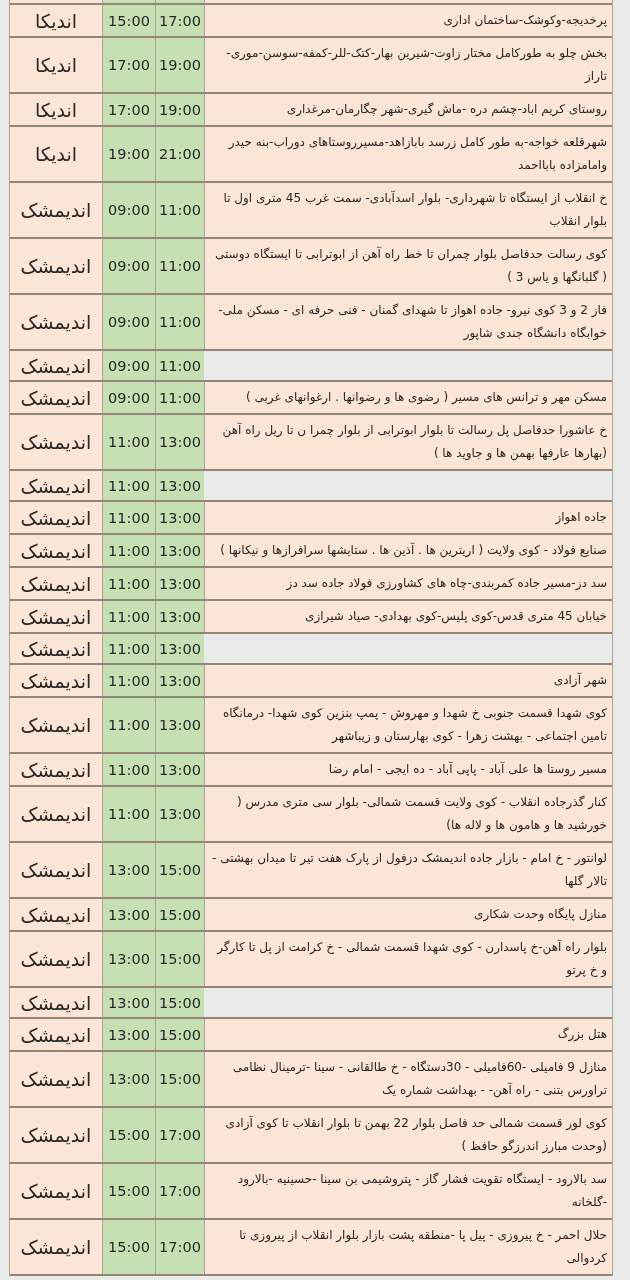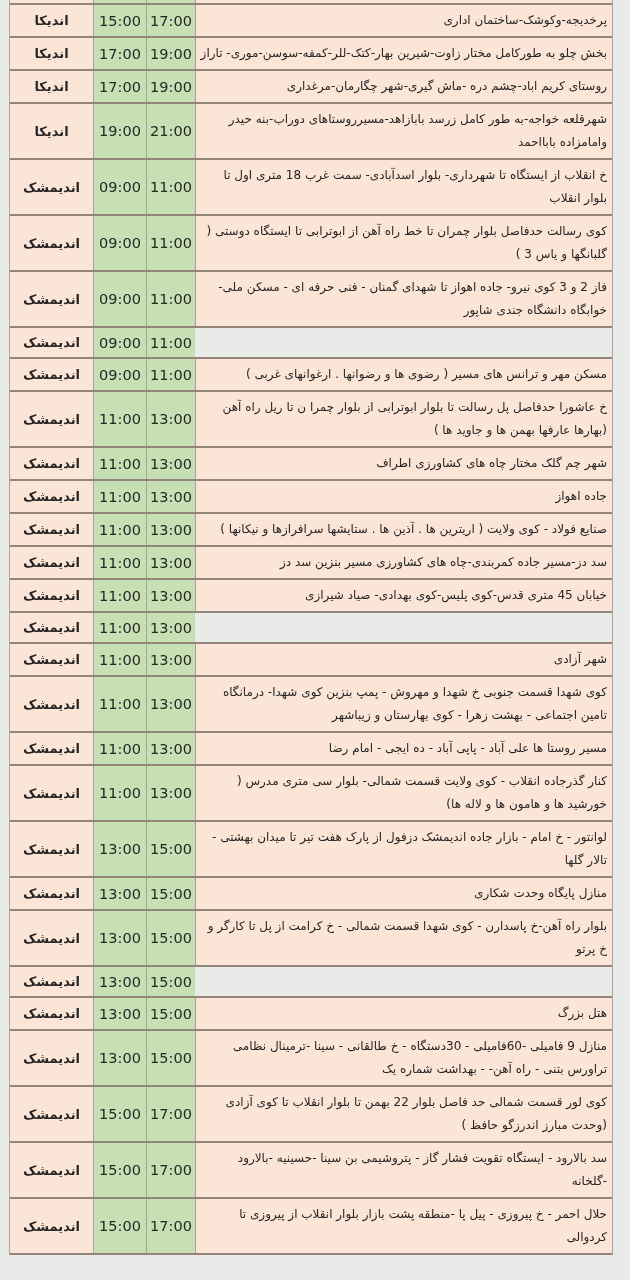--- a/index.html
+++ b/index.html
@@ -34,26 +34,25 @@
   }
   .row.filler{min-height:3px;}
   .row.filler .cell{min-height:3px;padding:0;}
   .cell{
     display:flex;
     align-items:center;
     justify-content:center;
   }
   .cell + .cell{border-left:1px solid var(--vb);}
   .cell.region{
-    width:83px;
+    width:92px;
     background:var(--peach);
-    font-size:13px;
+    font-size:19px;
     direction:rtl;
     text-align:center;
-    font-weight:bold;
   }
   .cell.time{
     background:var(--green);
     font-size:14.5px;
     letter-spacing:0px;
     direction:ltr;
   }
   .cell.t-start{width:53px;}
   .cell.t-end{width:49px;}
   .cell.areas{
@@ -145,21 +144,21 @@
     <div class="cell region">
       <span>اندیمشک</span>
     </div>
     <div class="cell time t-start">
       <span>09:00</span>
     </div>
     <div class="cell time t-end">
       <span>11:00</span>
     </div>
     <div class="cell areas">
-      <span>خ انقلاب از ایستگاه تا شهرداری- بلوار اسدآبادی- سمت غرب 18 متری اول تا بلوار انقلاب</span>
+      <span>خ انقلاب از ایستگاه تا شهرداری- بلوار اسدآبادی- سمت غرب 45 متری اول تا بلوار انقلاب</span>
     </div>
   </div>
 
   <div class="row">
     <div class="cell region">
       <span>اندیمشک</span>
     </div>
     <div class="cell time t-start">
       <span>09:00</span>
     </div>
@@ -231,23 +230,20 @@
   <div class="row">
     <div class="cell region">
       <span>اندیمشک</span>
     </div>
     <div class="cell time t-start">
       <span>11:00</span>
     </div>
     <div class="cell time t-end">
       <span>13:00</span>
     </div>
-    <div class="cell areas">
-      <span>شهر چم گلک مختار چاه های کشاورزی اطراف</span>
-    </div>
   </div>
 
   <div class="row">
     <div class="cell region">
       <span>اندیمشک</span>
     </div>
     <div class="cell time t-start">
       <span>11:00</span>
     </div>
     <div class="cell time t-end">
@@ -277,21 +273,21 @@
     <div class="cell region">
       <span>اندیمشک</span>
     </div>
     <div class="cell time t-start">
       <span>11:00</span>
     </div>
     <div class="cell time t-end">
       <span>13:00</span>
     </div>
     <div class="cell areas">
-      <span>سد دز-مسیر جاده کمربندی-چاه های کشاورزی مسیر بنزین سد دز</span>
+      <span>سد دز-مسیر جاده کمربندی-چاه های کشاورزی فولاد جاده سد دز</span>
     </div>
   </div>
 
   <div class="row">
     <div class="cell region">
       <span>اندیمشک</span>
     </div>
     <div class="cell time t-start">
       <span>11:00</span>
     </div>

